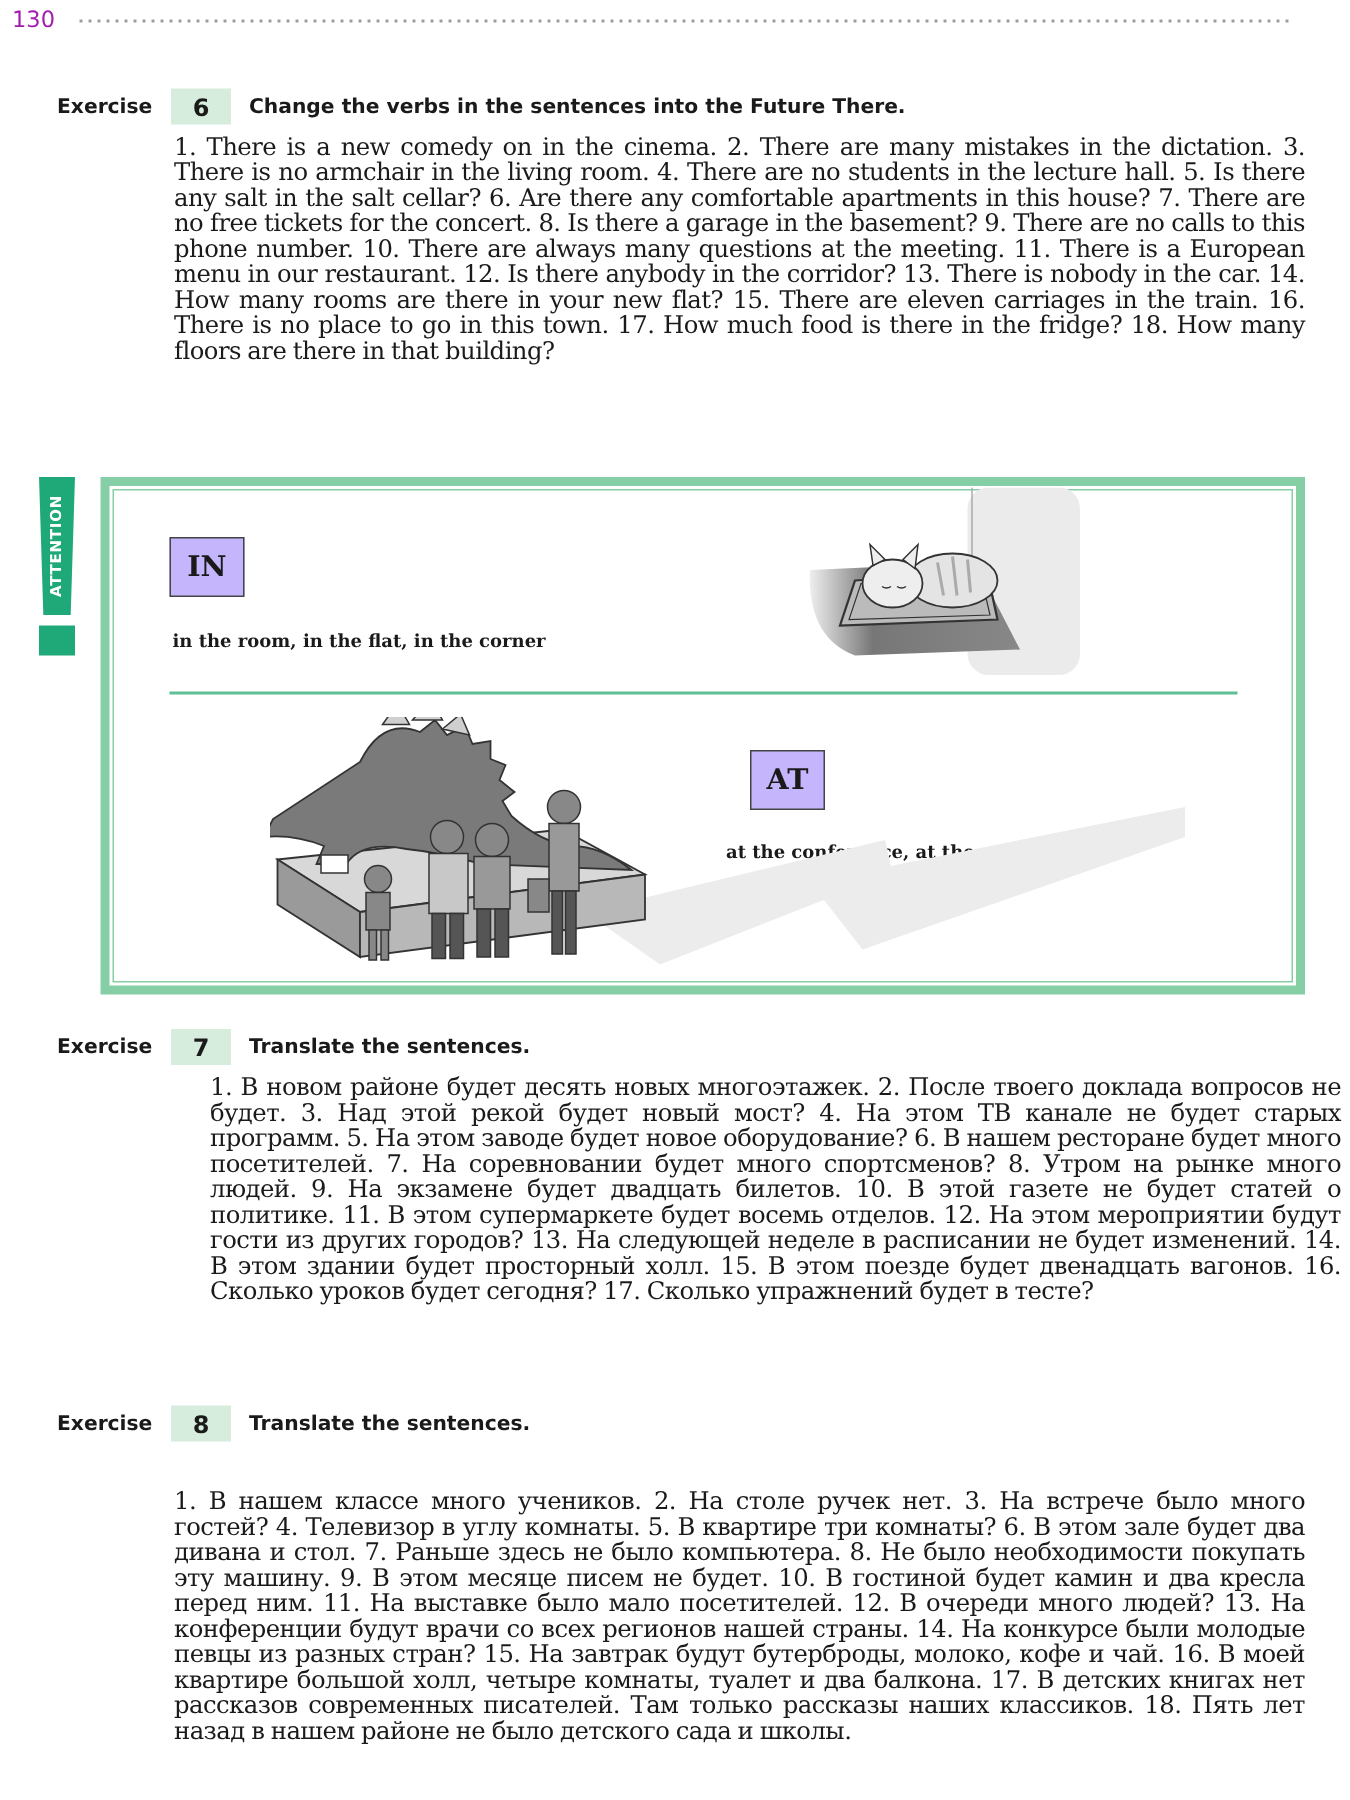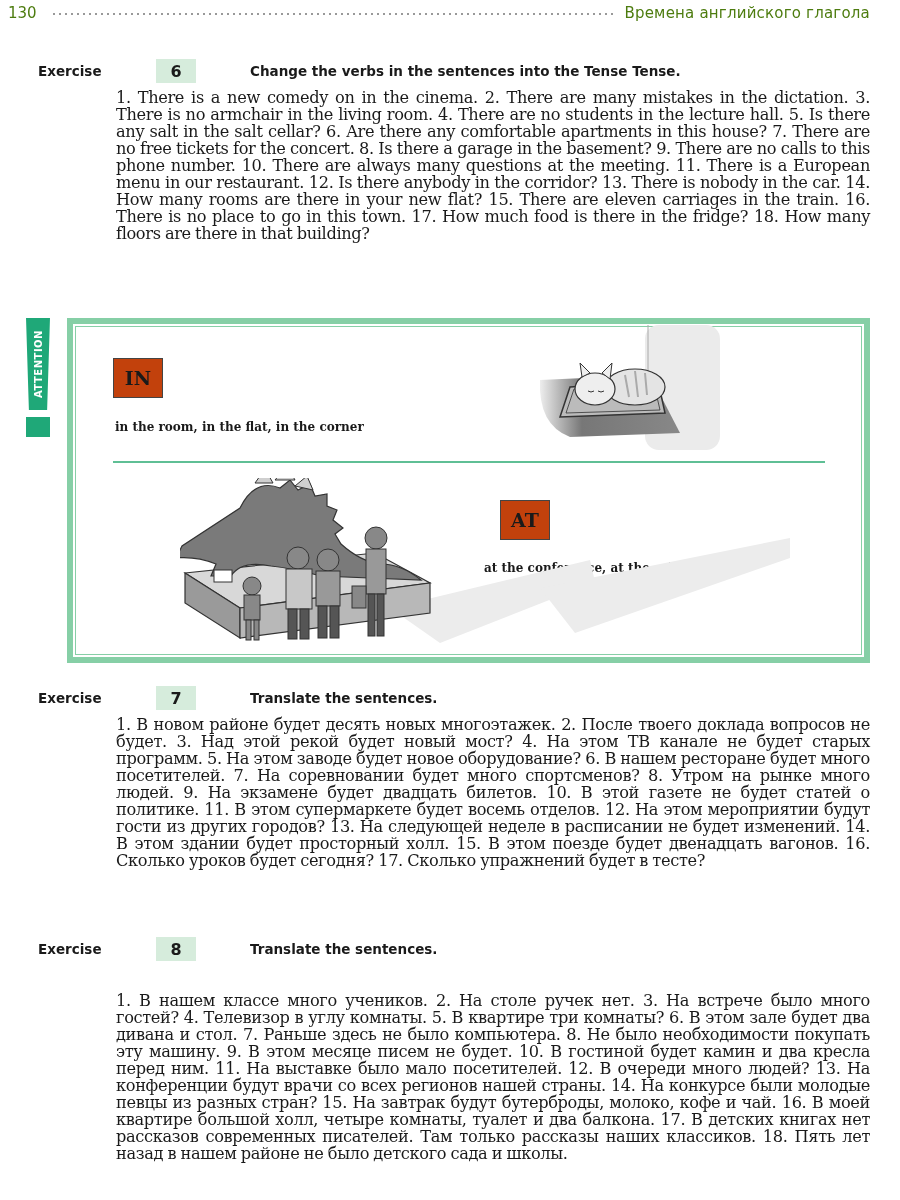--- a/index.html
+++ b/index.html
@@ -3,34 +3,34 @@
   <meta charset="utf-8">
   <style>
     html, body { margin: 0; padding: 0; }
     body {
       width: 900px; height: 1200px; background: #ffffff; position: relative; overflow: hidden;
       color: #1a1a1a;
     }
     .header {
       position: absolute; left: 8px; top: 2px; right: 30px; height: 22px;
       display: flex; align-items: center;
-      font-family: "DejaVu Sans", sans-serif; font-size: 15px; color: #4d7c0f;
+      font-family: "DejaVu Sans", sans-serif; font-size: 15px; color: #a21caf;
     }
     .header .page-num { margin-right: 6px; }
     .header .dots {
       flex: 1; height: 2px; margin: 0 8px;
       background-image: radial-gradient(circle, #999 0.9px, transparent 1.2px);
       background-size: 6px 2px; background-repeat: repeat-x; background-position: left center;
       align-self: center; margin-top: 2px;
     }
     .header .section-title { font-size: 15px; letter-spacing: 0.2px; }
 
     .ex-head {
       position: absolute; left: 38px; display: flex; align-items: center;
-      font-family: "DejaVu Sans", sans-serif; font-weight: bold; font-size: 13.5px; gap: 42px;
+      font-family: "DejaVu Sans", sans-serif; font-weight: bold; font-size: 13.5px;
     }
     .ex-head .ex-label { width: 76px; }
     .ex-head .ex-num {
       width: 40px; height: 24px; background: #d6ecdc; display: flex; align-items: center;
       justify-content: center; font-size: 16px; margin-right: 12px;
     }
     .ex-body {
       position: absolute; left: 116px; width: 754px;
       font-family: "DejaVu Serif", serif; font-size: 16.2px; line-height: 17px;
       text-align: justify; letter-spacing: -0.35px; word-spacing: -0.5px;
@@ -51,44 +51,43 @@
     }
     .note-box {
       position: absolute; left: 67px; top: 318px; width: 803px; height: 345px;
       border: 6px solid #86cfa6; box-sizing: border-box;
     }
     .note-box::after {
       content: ""; position: absolute; left: 2px; top: 2px; right: 2px; bottom: 2px;
       border: 1.5px solid #86cfa6;
     }
     .prep-box {
-      position: absolute; border: 1.3px solid #444; background: #c2410c;
+      position: absolute; border: 1.3px solid #444; background: #c4b5fd;
       font-family: "DejaVu Serif", serif; font-weight: bold; font-size: 19px;
       display: flex; align-items: center; justify-content: center;
     }
     .prep-example {
       position: absolute; font-family: "DejaVu Serif", serif; font-weight: bold; font-size: 12px;
       white-space: nowrap;
     }
     .divider { position: absolute; left: 113px; top: 461px; width: 712px; height: 2px; background: #5fbf95; }
     .illus { position: absolute; }
   </style>
 </head>
 <body>
 
 <div class="header">
   <span class="page-num">130</span>
   <span class="dots"></span>
-  <span class="section-title">Времена английского глагола</span>
 </div>
 
 <div class="ex-head" style="top:59px;">
   <span class="ex-label">Exercise</span>
   <span class="ex-num">6</span>
-  <span>Change the verbs in the sentences into the Tense Tense.</span>
+  <span>Change the verbs in the sentences into the Future There.</span>
 </div>
 <div class="ex-body" style="top:89px;">
   <p>1. There is a new comedy on in the cinema. 2. There are many mistakes in the dictation. 3. There is no armchair in the living room. 4. There are no students in the lecture hall. 5. Is there any salt in the salt cellar? 6. Are there any comfortable apartments in this house? 7. There are no free tickets for the concert. 8. Is there a garage in the basement? 9. There are no calls to this phone number. 10. There are always many questions at the meeting. 11. There is a European menu in our restaurant. 12. Is there anybody in the corridor? 13. There is nobody in the car. 14. How many rooms are there in your new flat? 15. There are eleven carriages in the train. 16. There is no place to go in this town. 17. How much food is there in the fridge? 18. How many floors are there in that building?</p>
 </div>
 
 <div class="attention-tab">
   <span>ATTENTION</span>
 </div>
 <div class="attention-dot"></div>
 
@@ -155,21 +154,21 @@
     <rect x="172" y="108" width="14" height="22" fill="#888"></rect>
   </g>
   <rect x="34" y="92" width="18" height="12" fill="#fff" stroke="#333" stroke-width="1"></rect>
 </svg>
 
 <div class="ex-head" style="top:686px;">
   <span class="ex-label">Exercise</span>
   <span class="ex-num">7</span>
   <span>Translate the sentences.</span>
 </div>
-<div class="ex-body" style="top:716px;">
+<div class="ex-body" style="top:716px;margin-left:24px;">
   <p>1. В новом районе будет десять новых многоэтажек. 2. После твоего доклада вопросов не будет. 3. Над этой рекой будет новый мост? 4. На этом ТВ канале не будет старых программ. 5. На этом заводе будет новое оборудование? 6. В нашем ресторане будет много посетителей. 7. На соревновании будет много спортсменов? 8. Утром на рынке много людей. 9. На экзамене будет двадцать билетов. 10. В этой газете не будет статей о политике. 11. В этом супермаркете будет восемь отделов. 12. На этом мероприятии будут гости из других городов? 13. На следующей неделе в расписании не будет изменений. 14. В этом здании будет просторный холл. 15. В этом поезде будет двенадцать вагонов. 16. Сколько уроков будет сегодня? 17. Сколько упражнений будет в тесте?</p>
 </div>
 
 <div class="ex-head" style="top:937px;">
   <span class="ex-label">Exercise</span>
   <span class="ex-num">8</span>
   <span>Translate the sentences.</span>
 </div>
 <div class="ex-body" style="top:992px;">
   <p>1. В нашем классе много учеников. 2. На столе ручек нет. 3. На встрече было много гостей? 4. Телевизор в углу комнаты. 5. В квартире три комнаты? 6. В этом зале будет два дивана и стол. 7. Раньше здесь не было компьютера. 8. Не было необходимости покупать эту машину. 9. В этом месяце писем не будет. 10. В гостиной будет камин и два кресла перед ним. 11. На выставке было мало посетителей. 12. В очереди много людей? 13. На конференции будут врачи со всех регионов нашей страны. 14. На конкурсе были молодые певцы из разных стран? 15. На завтрак будут бутерброды, молоко, кофе и чай. 16. В моей квартире большой холл, четыре комнаты, туалет и два балкона. 17. В детских книгах нет рассказов современных писателей. Там только рассказы наших классиков. 18. Пять лет назад в нашем районе не было детского сада и школы.</p>

